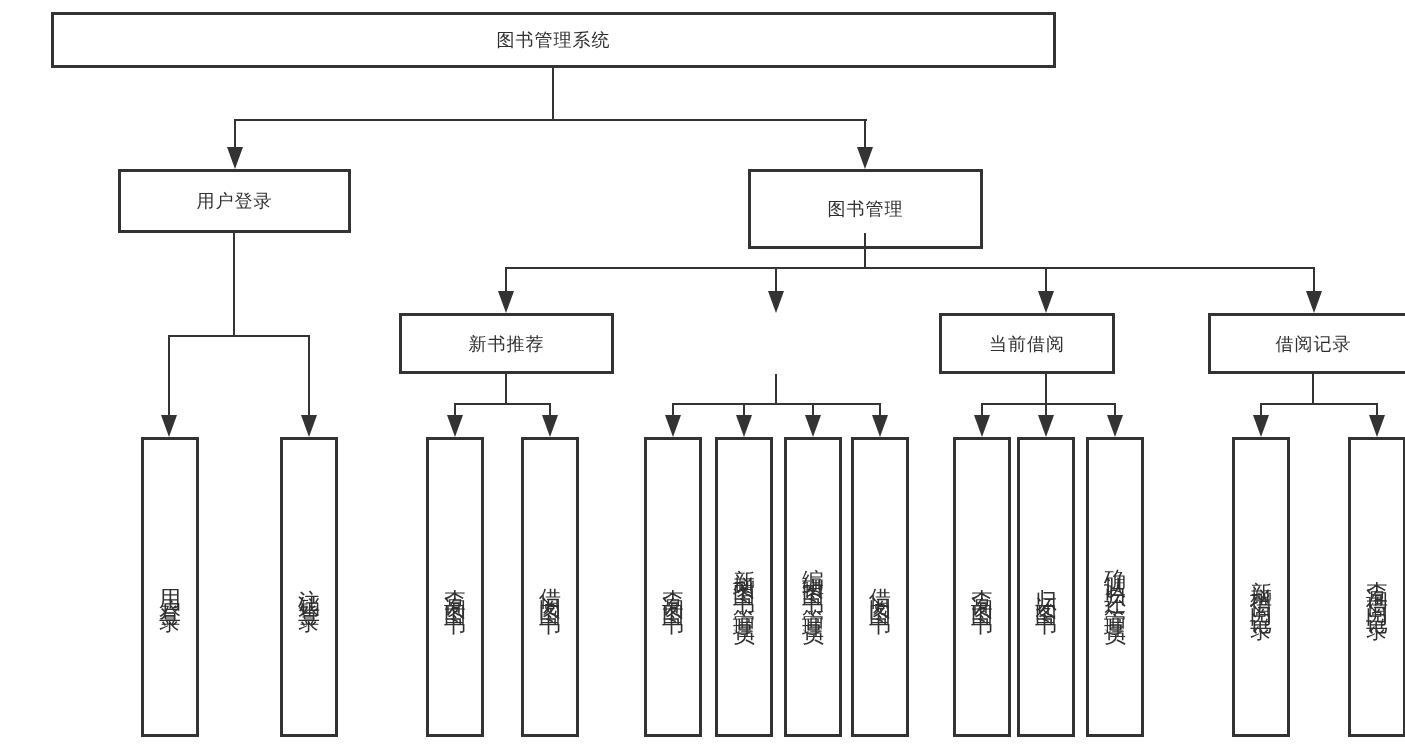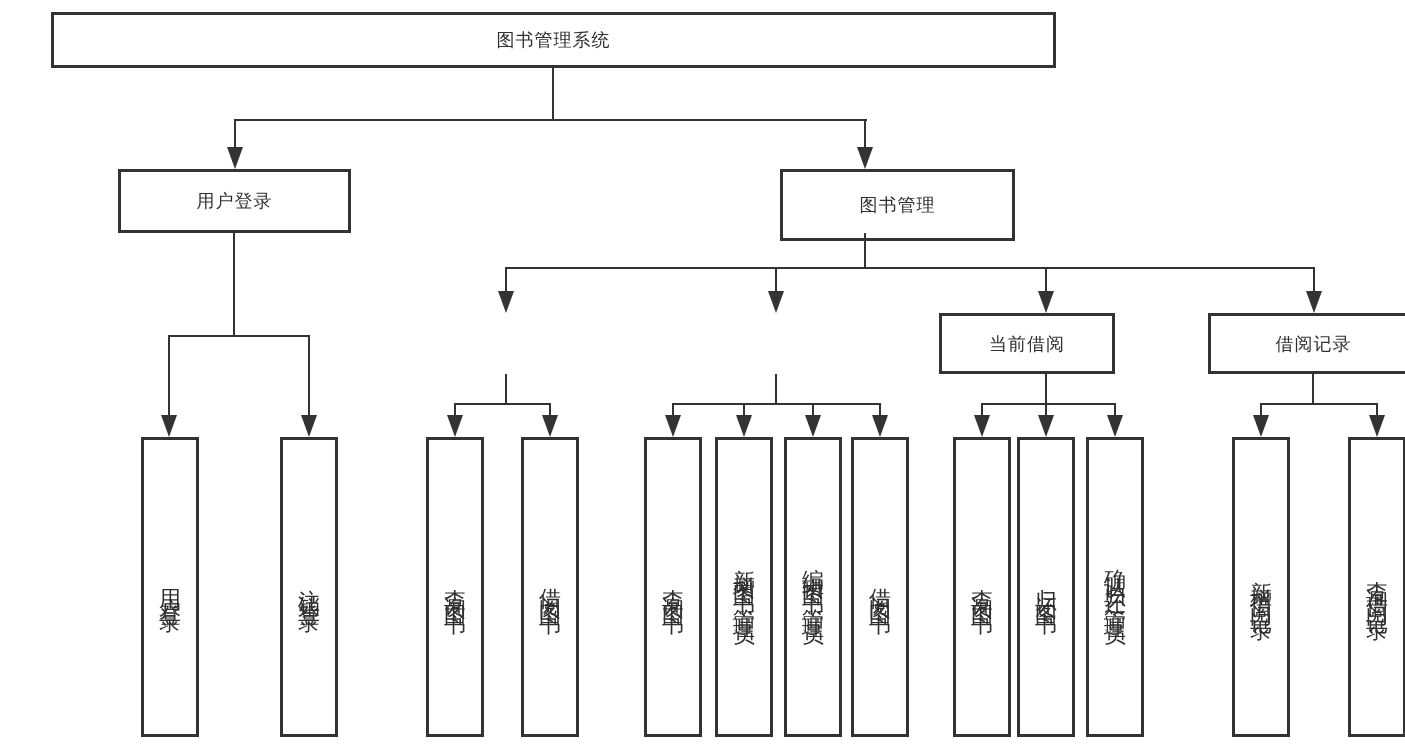--- a/index.html
+++ b/index.html
@@ -60,40 +60,41 @@
   <div class="node" style="left:15px;top:12px;width:1005px;height:56px">图书管理系统</div>
 
   <div class="v" style="left:516px;top:68px;height:52px"></div>
   <div class="h" style="left:198px;top:119px;width:633px"></div>
   <div class="v" style="left:198px;top:119px;height:31px"></div>
   <div class="a" style="left:191px;top:147px"></div>
   <div class="v" style="left:828px;top:119px;height:31px"></div>
   <div class="a" style="left:821px;top:147px"></div>
 
   <div class="node" style="left:82px;top:169px;width:233px;height:64px">用户登录</div>
-  <div class="node" style="left:744px;top:169px;width:235px;height:72px">图书管理</div>
+  <div class="node" style="left:712px;top:169px;width:235px;height:80px">图书管理</div>
 
   <div class="v" style="left:197px;top:233px;height:104px"></div>
   <div class="h" style="left:132px;top:335px;width:142px"></div>
   <div class="v" style="left:132px;top:335px;height:82px"></div>
   <div class="a" style="left:125px;top:415px"></div>
   <div class="v" style="left:272px;top:335px;height:82px"></div>
   <div class="a" style="left:265px;top:415px"></div>
 
   <div class="v" style="left:828px;top:233px;height:36px"></div>
   <div class="h" style="left:469px;top:267px;width:810px"></div>
   <div class="v" style="left:469px;top:267px;height:27px"></div>
   <div class="a" style="left:462px;top:291px"></div>
   <div class="v" style="left:739px;top:267px;height:27px"></div>
   <div class="a" style="left:732px;top:291px"></div>
   <div class="v" style="left:1009px;top:267px;height:27px"></div>
   <div class="a" style="left:1002px;top:291px"></div>
   <div class="v" style="left:1277px;top:267px;height:27px"></div>
   <div class="a" style="left:1270px;top:291px"></div>
 
+  <div class="node" style="left:363px;top:313px;width:215px;height:61px">新书推荐</div>
   <div class="node" style="left:903px;top:313px;width:176px;height:61px">当前借阅</div>
   <div class="node" style="left:1172px;top:313px;width:211px;height:61px">借阅记录</div>
 
   <div class="v" style="left:469px;top:374px;height:31px"></div>
   <div class="h" style="left:418px;top:403px;width:97px"></div>
   <div class="v" style="left:418px;top:403px;height:14px"></div>
   <div class="a" style="left:411px;top:415px"></div>
   <div class="v" style="left:513px;top:403px;height:14px"></div>
   <div class="a" style="left:506px;top:415px"></div>
 

